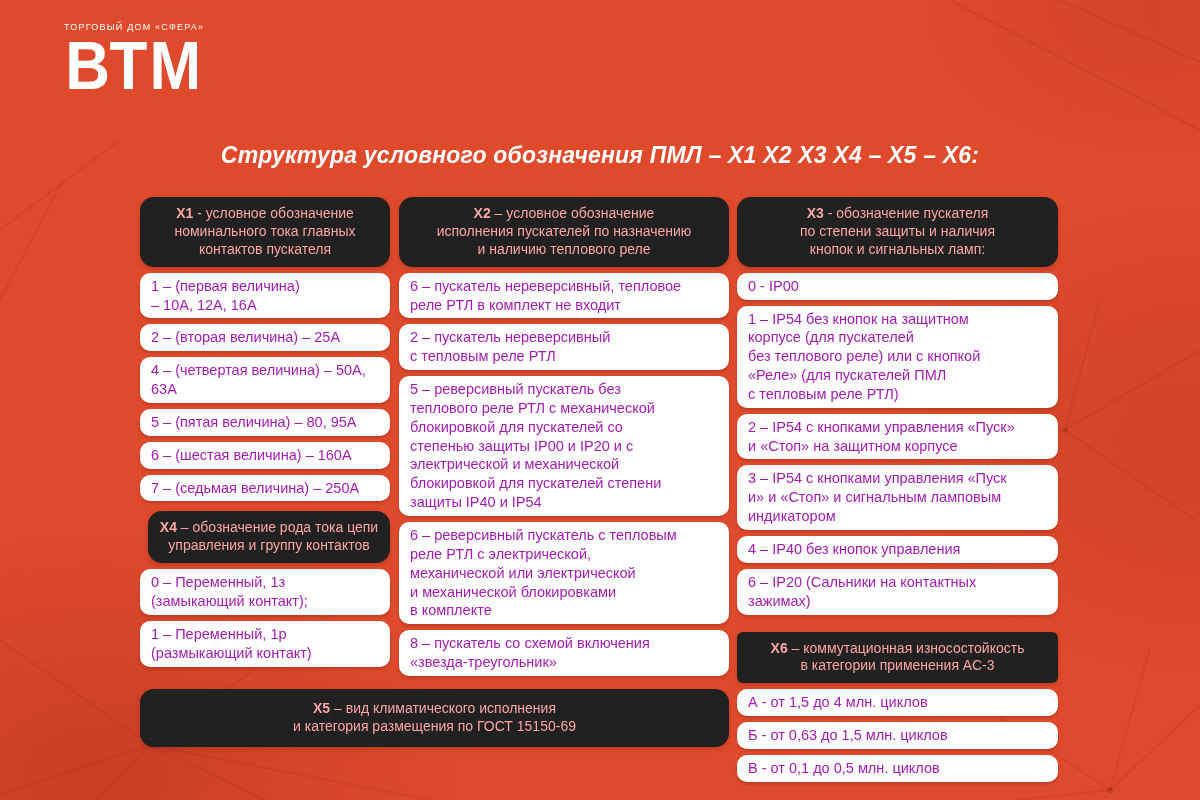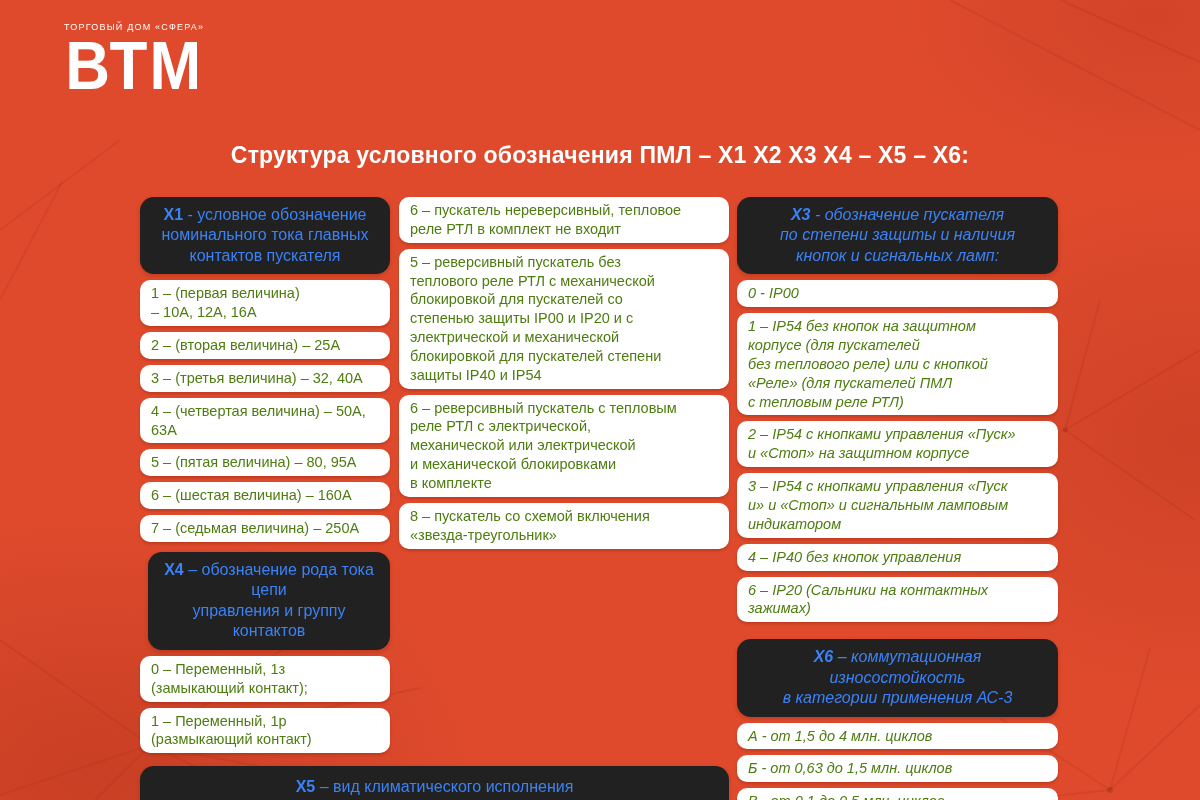--- a/index.html
+++ b/index.html
@@ -13,49 +13,49 @@
       radial-gradient(520px 430px at 99% 55%, rgba(140,35,18,0.20), rgba(140,35,18,0) 60%),
       radial-gradient(420px 260px at 96% 2%,  rgba(140,35,18,0.16), rgba(140,35,18,0) 60%),
       #DF4A2C;
   }
   .mesh{position:absolute;left:0;top:0;width:1200px;height:800px;pointer-events:none;}
   .logo{position:absolute;left:64px;top:22px;text-align:center;color:#fff;}
   .logo .tagline{font-size:9px;font-weight:400;letter-spacing:1.2px;margin-bottom:1px;white-space:nowrap;}
   .logo .brand{font-size:62px;line-height:0.95;font-weight:800;letter-spacing:2px;transform:scaleY(1.12);transform-origin:top center;}
   .title{
     position:absolute;top:142px;left:0;width:100%;
-    text-align:center;color:#fff;font-weight:700;font-size:23px;letter-spacing:0.2px;
+    text-align:center;color:#fff;font-weight:700;font-size:23px;letter-spacing:0.2px;font-style:italic;
   }
   .layout{position:absolute;left:140px;top:197px;display:flex;gap:8px;align-items:flex-start;}
   .left-group{width:589px;display:flex;flex-direction:column;}
   .cols{display:flex;gap:9px;align-items:flex-start;}
   .col{display:flex;flex-direction:column;gap:6px;}
   .c1{width:250px;}
   .c2{width:330px;}
-  .c3{width:321px;font-style:italic;}
+  .c3{width:321px;}
   .hdr{
-    background:#212121;color:#3b82f6;
+    background:#212121;color:#fca5a5;
     border-radius:14px;
     padding:8px 10px;
-    font-size:16px;line-height:1.28;
+    font-size:14px;line-height:1.28;
     text-align:center;
     white-space:pre-line;
     box-shadow:0 2px 4px rgba(120,25,8,0.30);
   }
   .hdr .pfx{font-weight:700;}
   .card{
-    background:#fff;color:#4d7c0f;
+    background:#fff;color:#a21caf;
     border-radius:10px;
     padding:4px 11px;
     font-size:14.5px;line-height:1.3;
     white-space:pre-line;
     box-shadow:0 2px 3px rgba(120,25,8,0.30);
   }
   .mt-sm{margin-top:4px;margin-left:8px;}
-  .mt-md{margin-top:11px;}
+  .mt-md{margin-top:11px;border-radius:6px;}
   .x5{margin-top:13px;padding:11px 20px;}
 </style>
 </head>
 <body>
 
 <div class="page">
 
   <svg class="mesh" viewBox="0 0 1200 800" xmlns="http://www.w3.org/2000/svg">
     <g stroke="#9E2D14" stroke-opacity="0.18" stroke-width="2" fill="none">
       <line x1="150" y1="745" x2="0" y2="640"></line>
@@ -96,37 +96,41 @@
     <div class="left-group">
       <div class="cols">
 
         <div class="col c1">
           <div class="hdr"><b class="pfx">Х1</b><span> - условное обозначение
 номинального тока главных
 контактов пускателя</span></div>
           <div class="card">1 – (первая величина)
 – 10А, 12А, 16А</div>
           <div class="card">2 – (вторая величина) – 25А</div>
-          <div class="card">3 – (третья величина) – 32, 40А</div>
           <div class="card">4 – (четвертая величина) – 50А,
 63А</div>
           <div class="card">5 – (пятая величина) – 80, 95А</div>
           <div class="card">6 – (шестая величина) – 160А</div>
           <div class="card">7 – (седьмая величина) – 250А</div>
           <div class="hdr mt-sm"><b class="pfx">Х4</b><span> – обозначение рода тока цепи
 управления и группу контактов</span></div>
           <div class="card">0 – Переменный, 1з
 (замыкающий контакт);</div>
           <div class="card">1 – Переменный, 1р
 (размыкающий контакт)</div>
         </div>
 
         <div class="col c2">
+          <div class="hdr"><b class="pfx">Х2</b><span> – условное обозначение
+исполнения пускателей по назначению
+и наличию теплового реле</span></div>
           <div class="card">6 – пускатель нереверсивный, тепловое
 реле РТЛ в комплект не входит</div>
+          <div class="card">2 – пускатель нереверсивный
+с тепловым реле РТЛ</div>
           <div class="card">5 – реверсивный пускатель без
 теплового реле РТЛ с механической
 блокировкой для пускателей со
 степенью защиты IP00 и IP20 и с
 электрической и механической
 блокировкой для пускателей степени
 защиты IP40 и IP54</div>
           <div class="card">6 – реверсивный пускатель с тепловым
 реле РТЛ с электрической,
 механической или электрической

